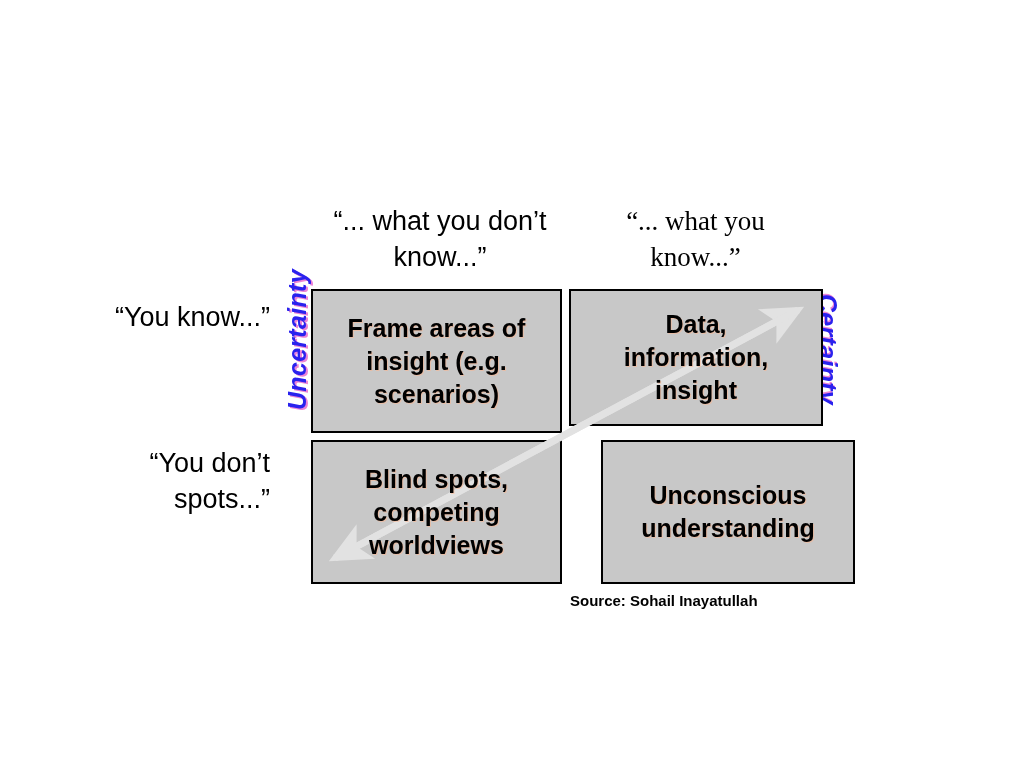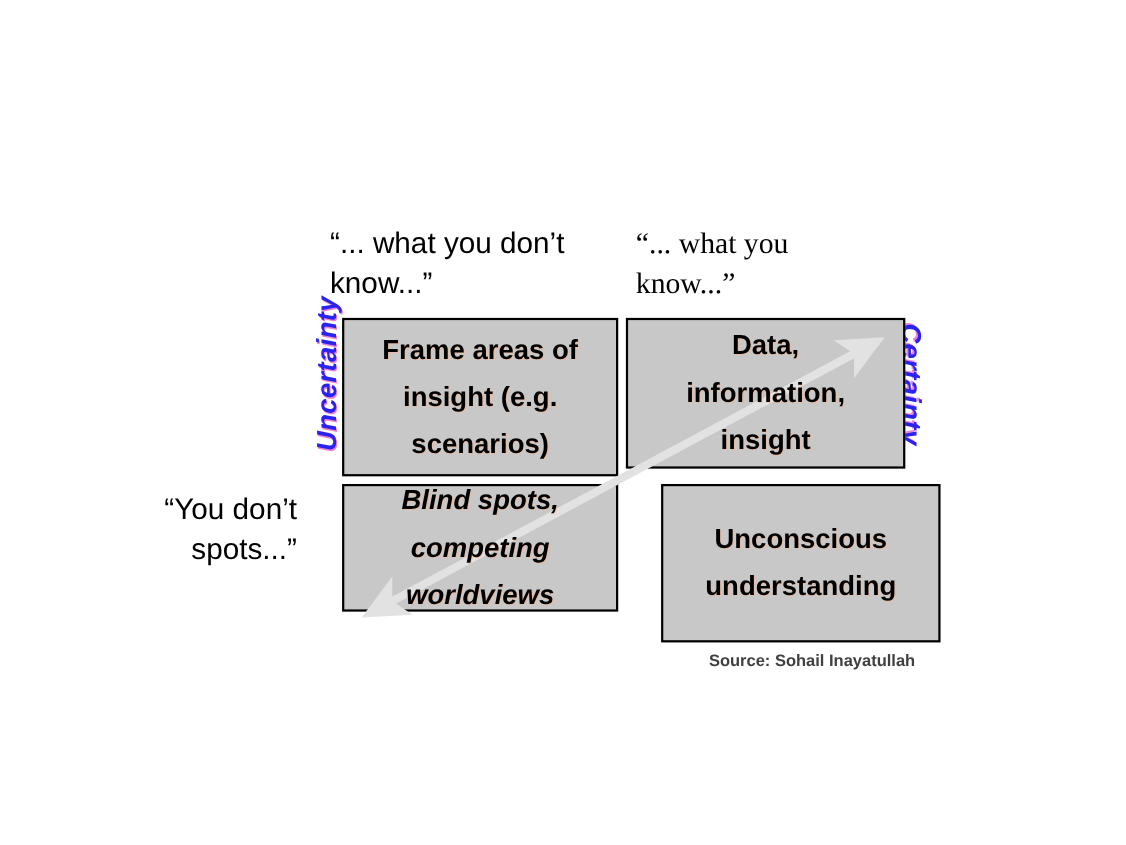--- a/index.html
+++ b/index.html
@@ -23,20 +23,21 @@
     height: 768px;
     background: #ffffff;
   }
 
   
   .col-header {
     position: absolute;
     font-size: 27px;
     line-height: 36px;
     font-weight: 400;
+    text-align: center;
     color: #000;
     white-space: pre-line;
   }
   #col-header-left  { left: 300px; top: 203px; width: 280px; }
   #col-header-right { left: 578px; top: 203px; width: 235px; font-family: Liberation Serif, serif; }
 
   
   .row-label {
     position: absolute;
     font-size: 27px;
@@ -86,66 +87,67 @@
     background: #c8c8c8;
     border: 2.5px solid #000000;
     display: flex;
     align-items: center;
     justify-content: center;
     text-align: center;
     padding: 4px 10px;
   }
   .quadrant .q-text {
     font-size: 25px;
-    line-height: 43px;
+    line-height: 33px;
     font-weight: bold;
     color: #000;
     white-space: pre-line;
     position: relative;
     z-index: 3;
     text-shadow: 1px 1px 0 rgba(255, 180, 140, 0.55);
   }
   #quad-tl { left: 0px;   top: 0px;   width: 251px; height: 144px; }
   #quad-tr { left: 258px; top: 0px;   width: 254px; height: 137px; }
-  #quad-bl { left: 0px;   top: 151px; width: 251px; height: 116px; font-style: italic; }
+  #quad-bl { left: 0px;   top: 151px; width: 251px; height: 144px; }
   #quad-br { left: 258px; top: 151px; width: 254px; height: 144px; margin-left: 32px; }
 
   
   #diagonal-arrow {
     position: absolute;
     left: 0;
     top: 0;
     width: 1024px;
     height: 768px;
     pointer-events: none;
     z-index: 2;
   }
 
   
   #source-credit {
     position: absolute;
     left: 570px;
     top: 592px;
     width: 262px;
-    text-align: right;
+    text-align: left;
     font-size: 15px;
     font-weight: bold;
-    color: #404040;
+    color: #000000;
   }
 </style>
 </head>
 <body>
 
 <div id="slide">
 
   <div class="col-header" id="col-header-left">“... what you don’t
 know...”</div>
   <div class="col-header" id="col-header-right">“... what you
 know...”</div>
 
+  <div class="row-label" id="row-label-top">“You know...”</div>
   <div class="row-label" id="row-label-bottom">“You don’t
 spots...”</div>
 
   <div class="axis-label" id="axis-uncertainty" style="color:#2a22ee;">Uncertainty</div>
   <div class="axis-label" id="axis-certainty" style="color:#2a22ee;">Certainty</div>
 
   <div id="matrix">
     <div class="quadrant" id="quad-tl">
       <span class="q-text">Frame areas of
 insight (e.g.

